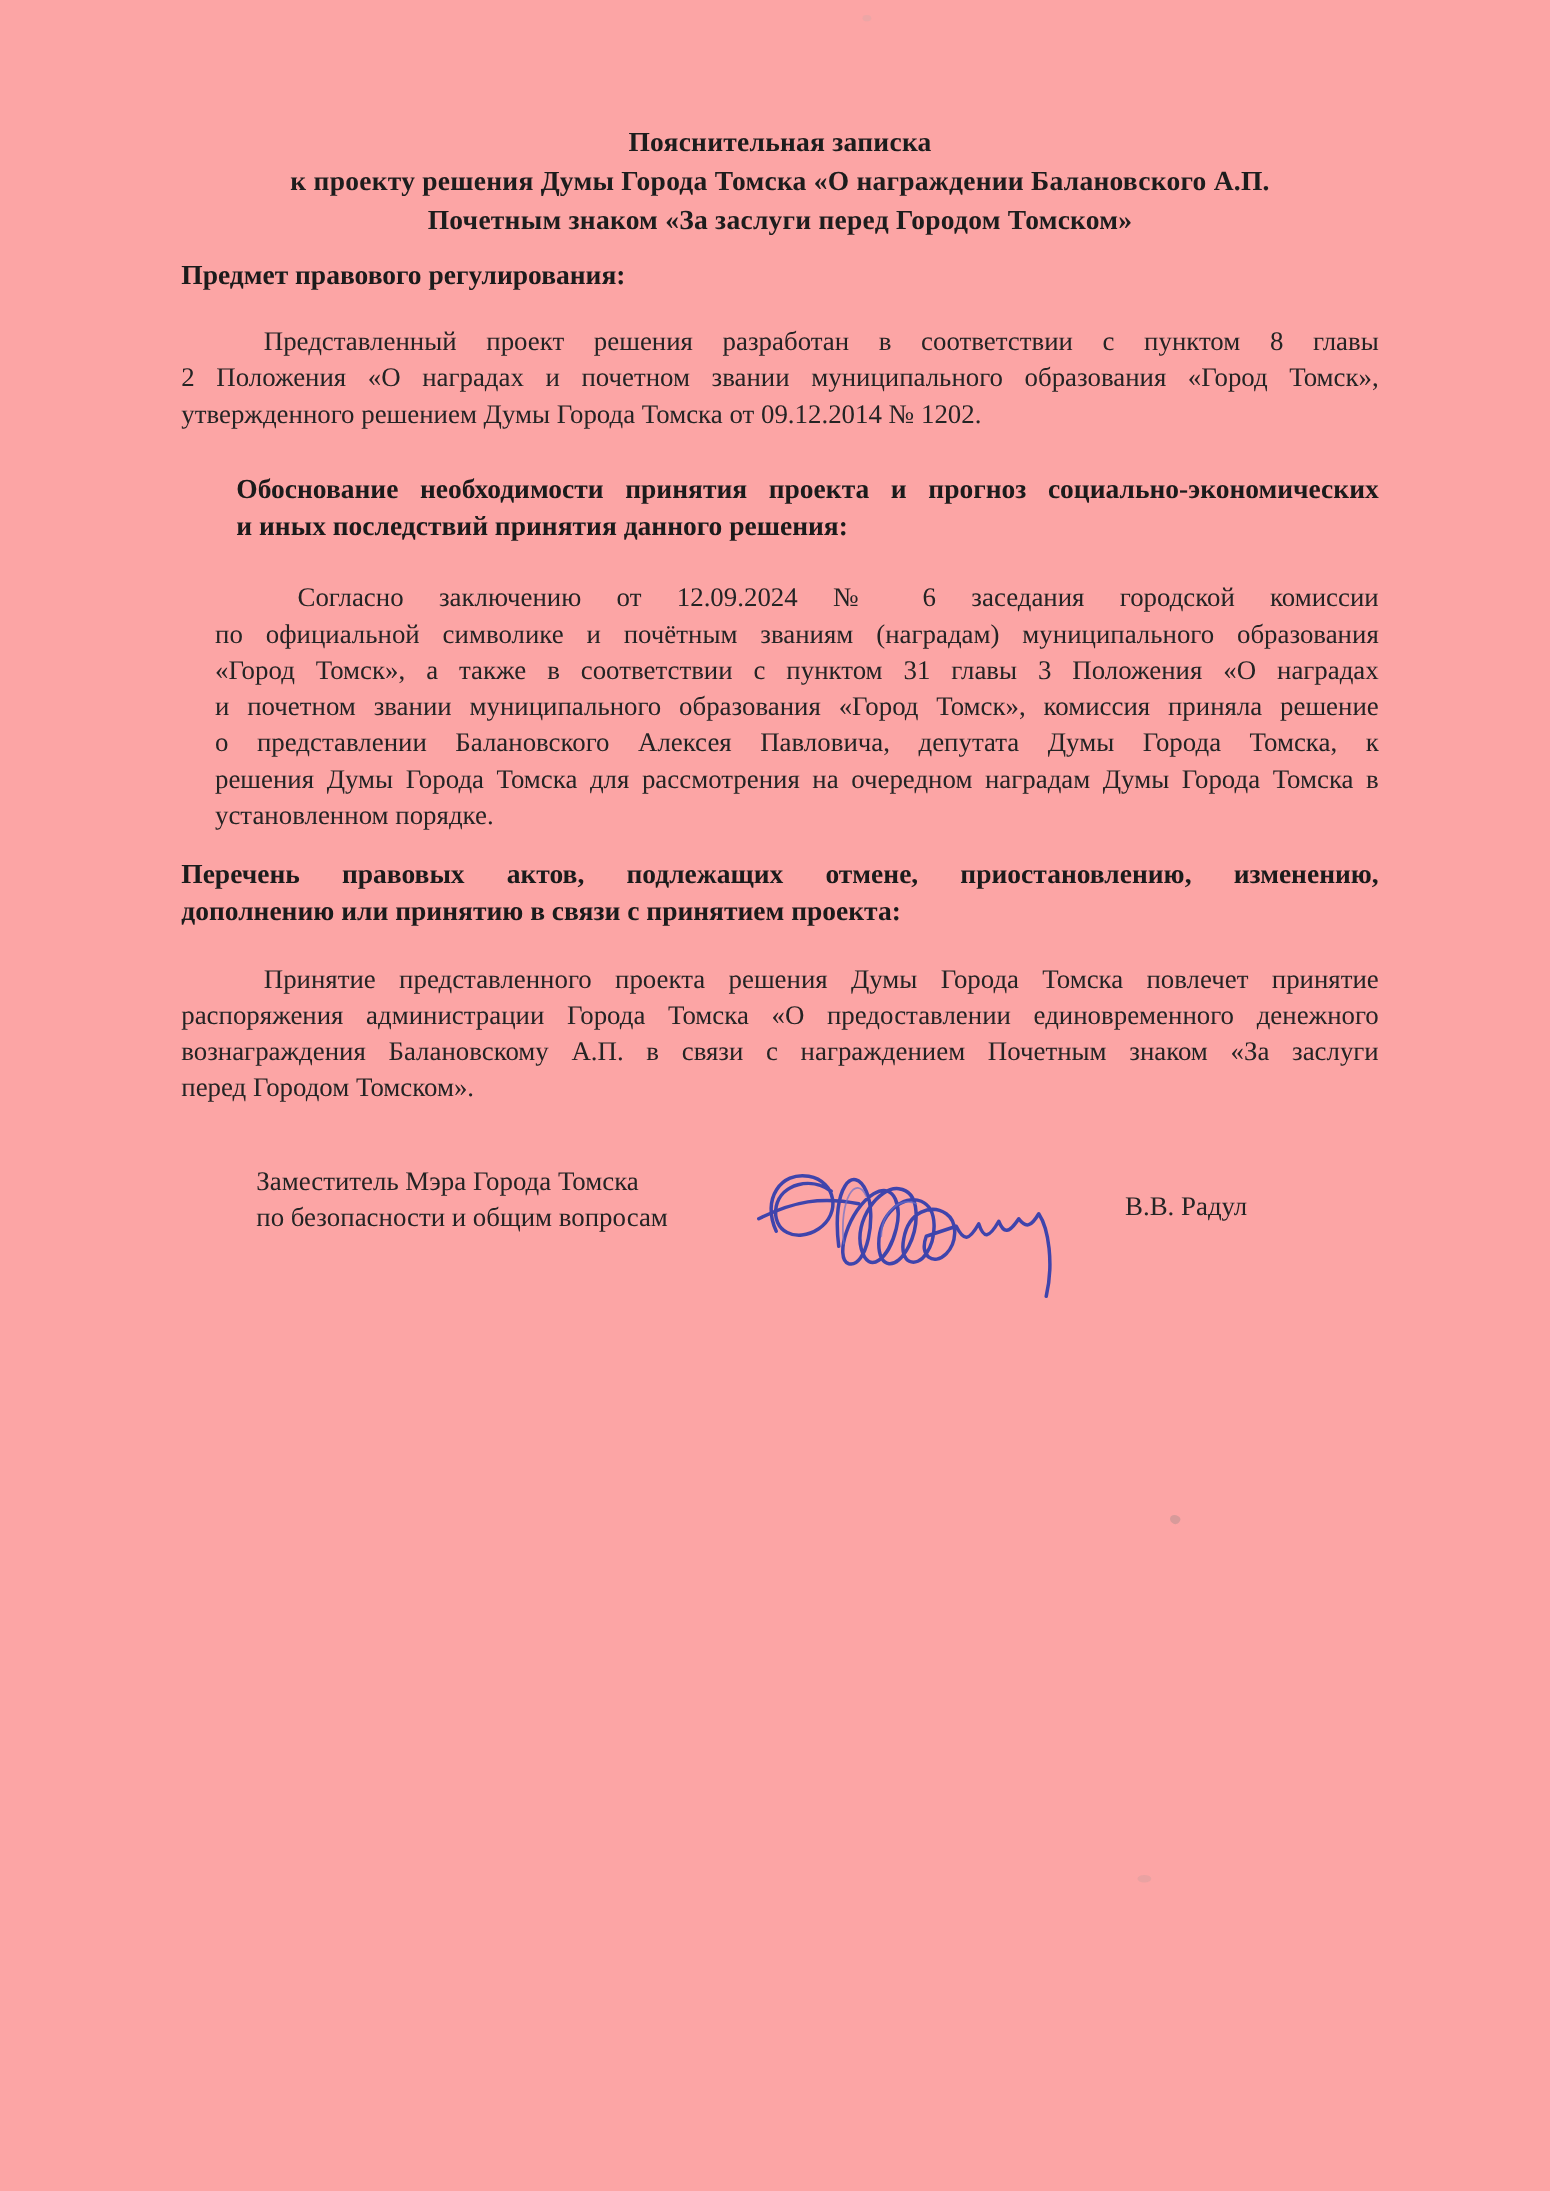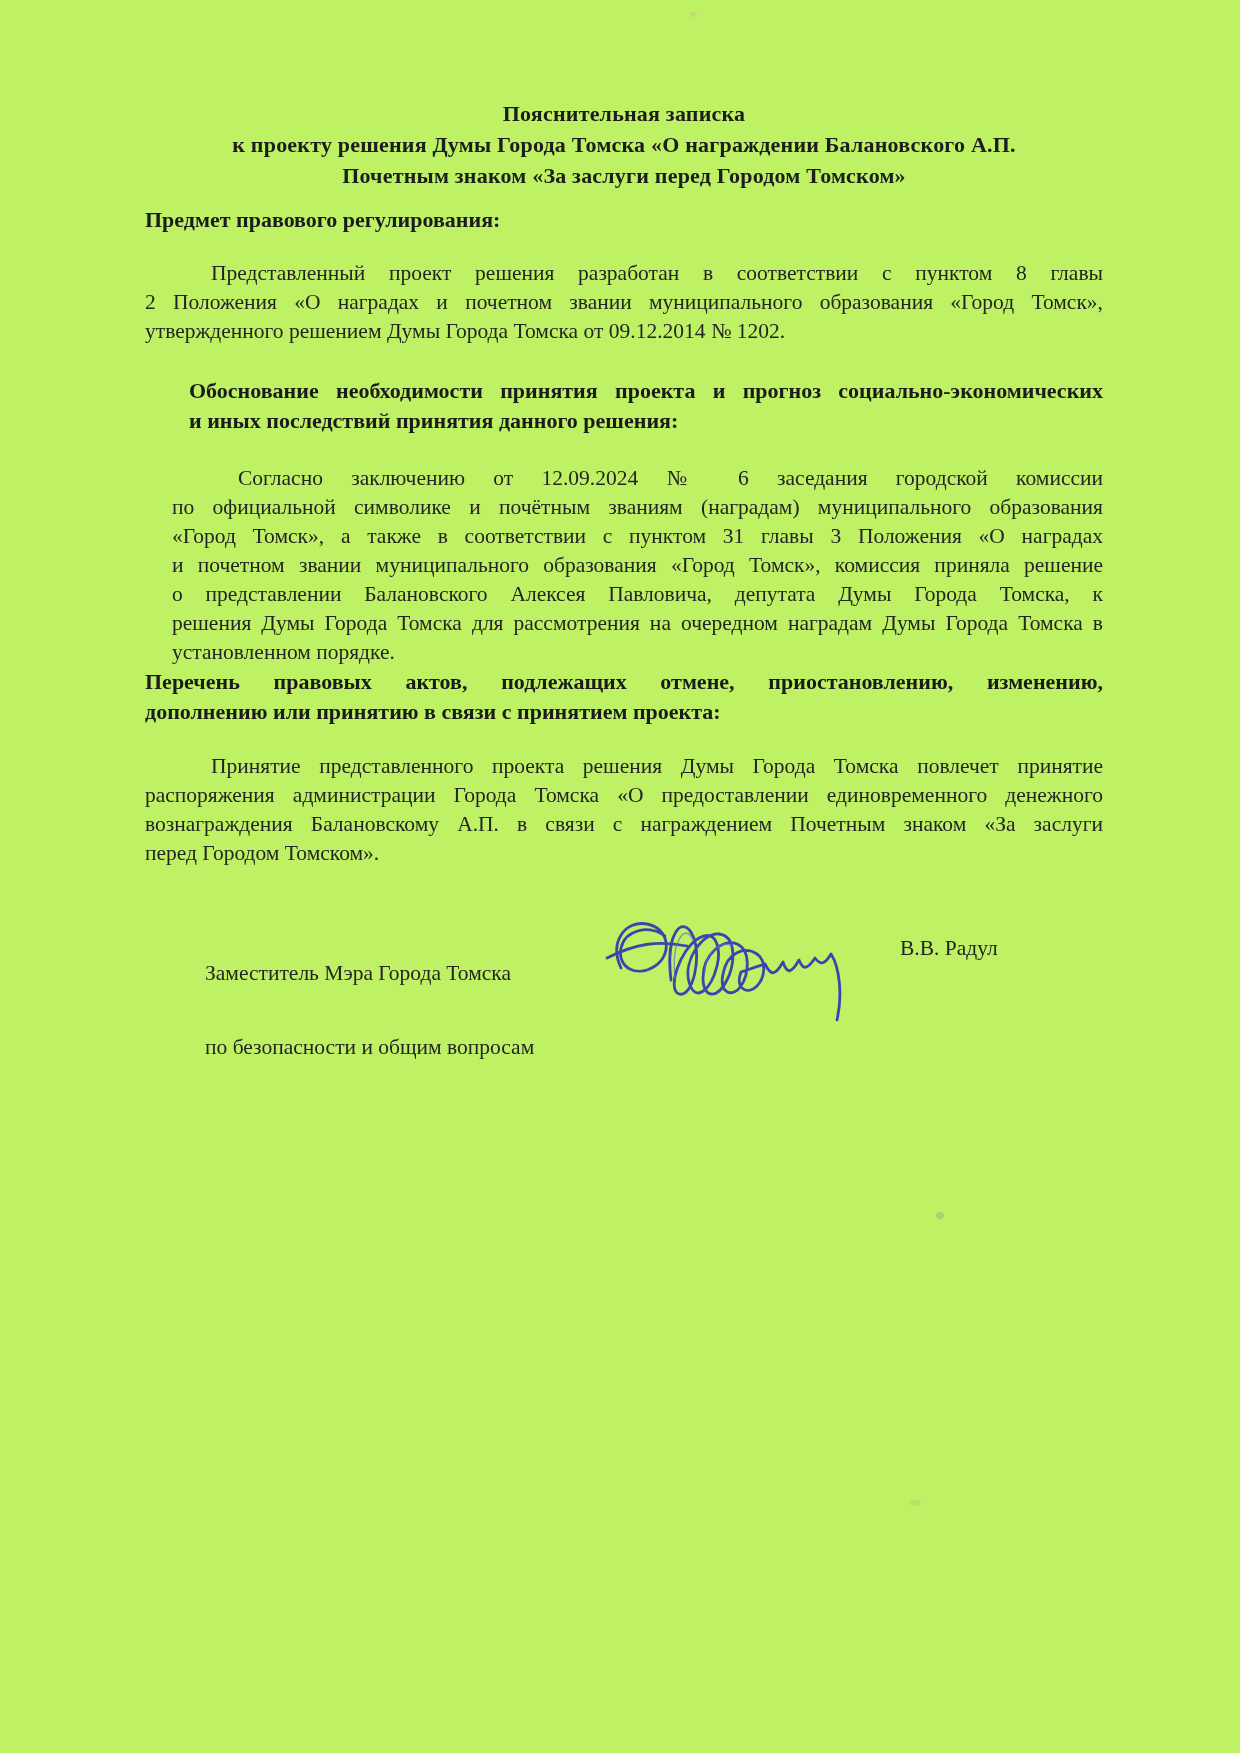--- a/index.html
+++ b/index.html
@@ -11,21 +11,21 @@
     width: 1240px;
     height: 1753px;
     position: relative;
     font-family: "Liberation Serif", "DejaVu Serif", serif;
     color: #262626;
     overflow: hidden;
   }
   .page {
     position: absolute;
     inset: 0;
-    background: #bef264;
+    background: #fca5a5;
   }
   .content {
     position: absolute;
     left: 145px;
     top: 98px;
     width: 958px;
   }
   .tline {
     text-align: justify;
     text-align-last: justify;
@@ -57,40 +57,39 @@
     line-height: 29px;
     color: #242424;
   }
   .para .tline:first-child {
     text-indent: 66px;
   }
   .h1-block { margin-top: 14px; }
   .p1-block { margin-top: 24px; }
   .h2-block { margin-top: 30px; margin-left: 44px; }
   .p2-block { margin-top: 28px; margin-left: 27px; }
-  .h3-block { margin-top: 0; }
+  .h3-block { margin-top: 17px; }
   .p3-block { margin-top: 25px; }
   .sig-row {
     position: relative;
     margin-top: 46px;
     height: 150px;
   }
   .sig-role {
     position: absolute;
     left: 60px;
     top: 0;
     font-size: 21.5px;
     line-height: 29px;
     color: #242424;
   }
   .sig-role .tline,
   .sig-role .tline.tlast {
     text-align: left;
     text-align-last: left;
-    margin-top: 45px;
   }
   .sig-scrawl {
     position: absolute;
     left: 460px;
     top: -12px;
     width: 300px;
     height: 130px;
   }
   .sig-name {
     position: absolute;

